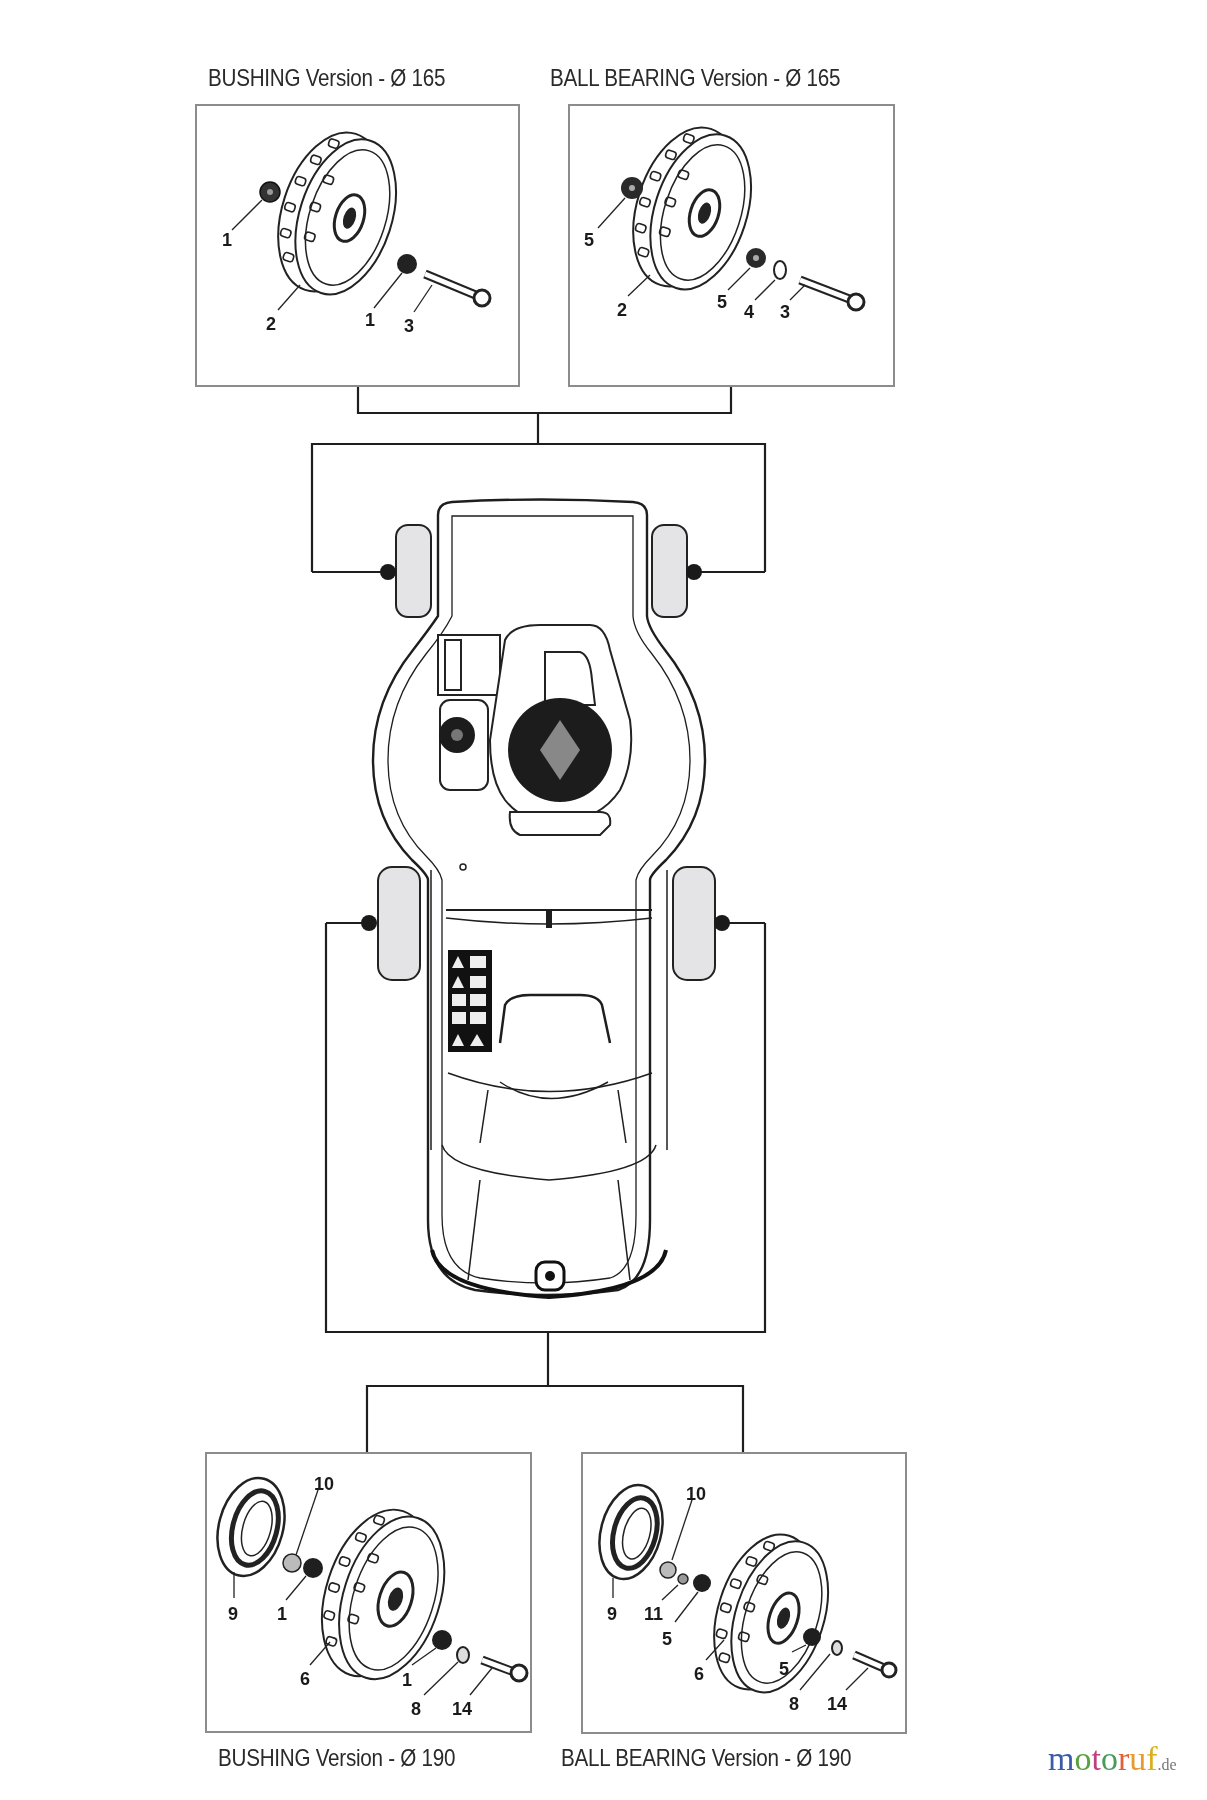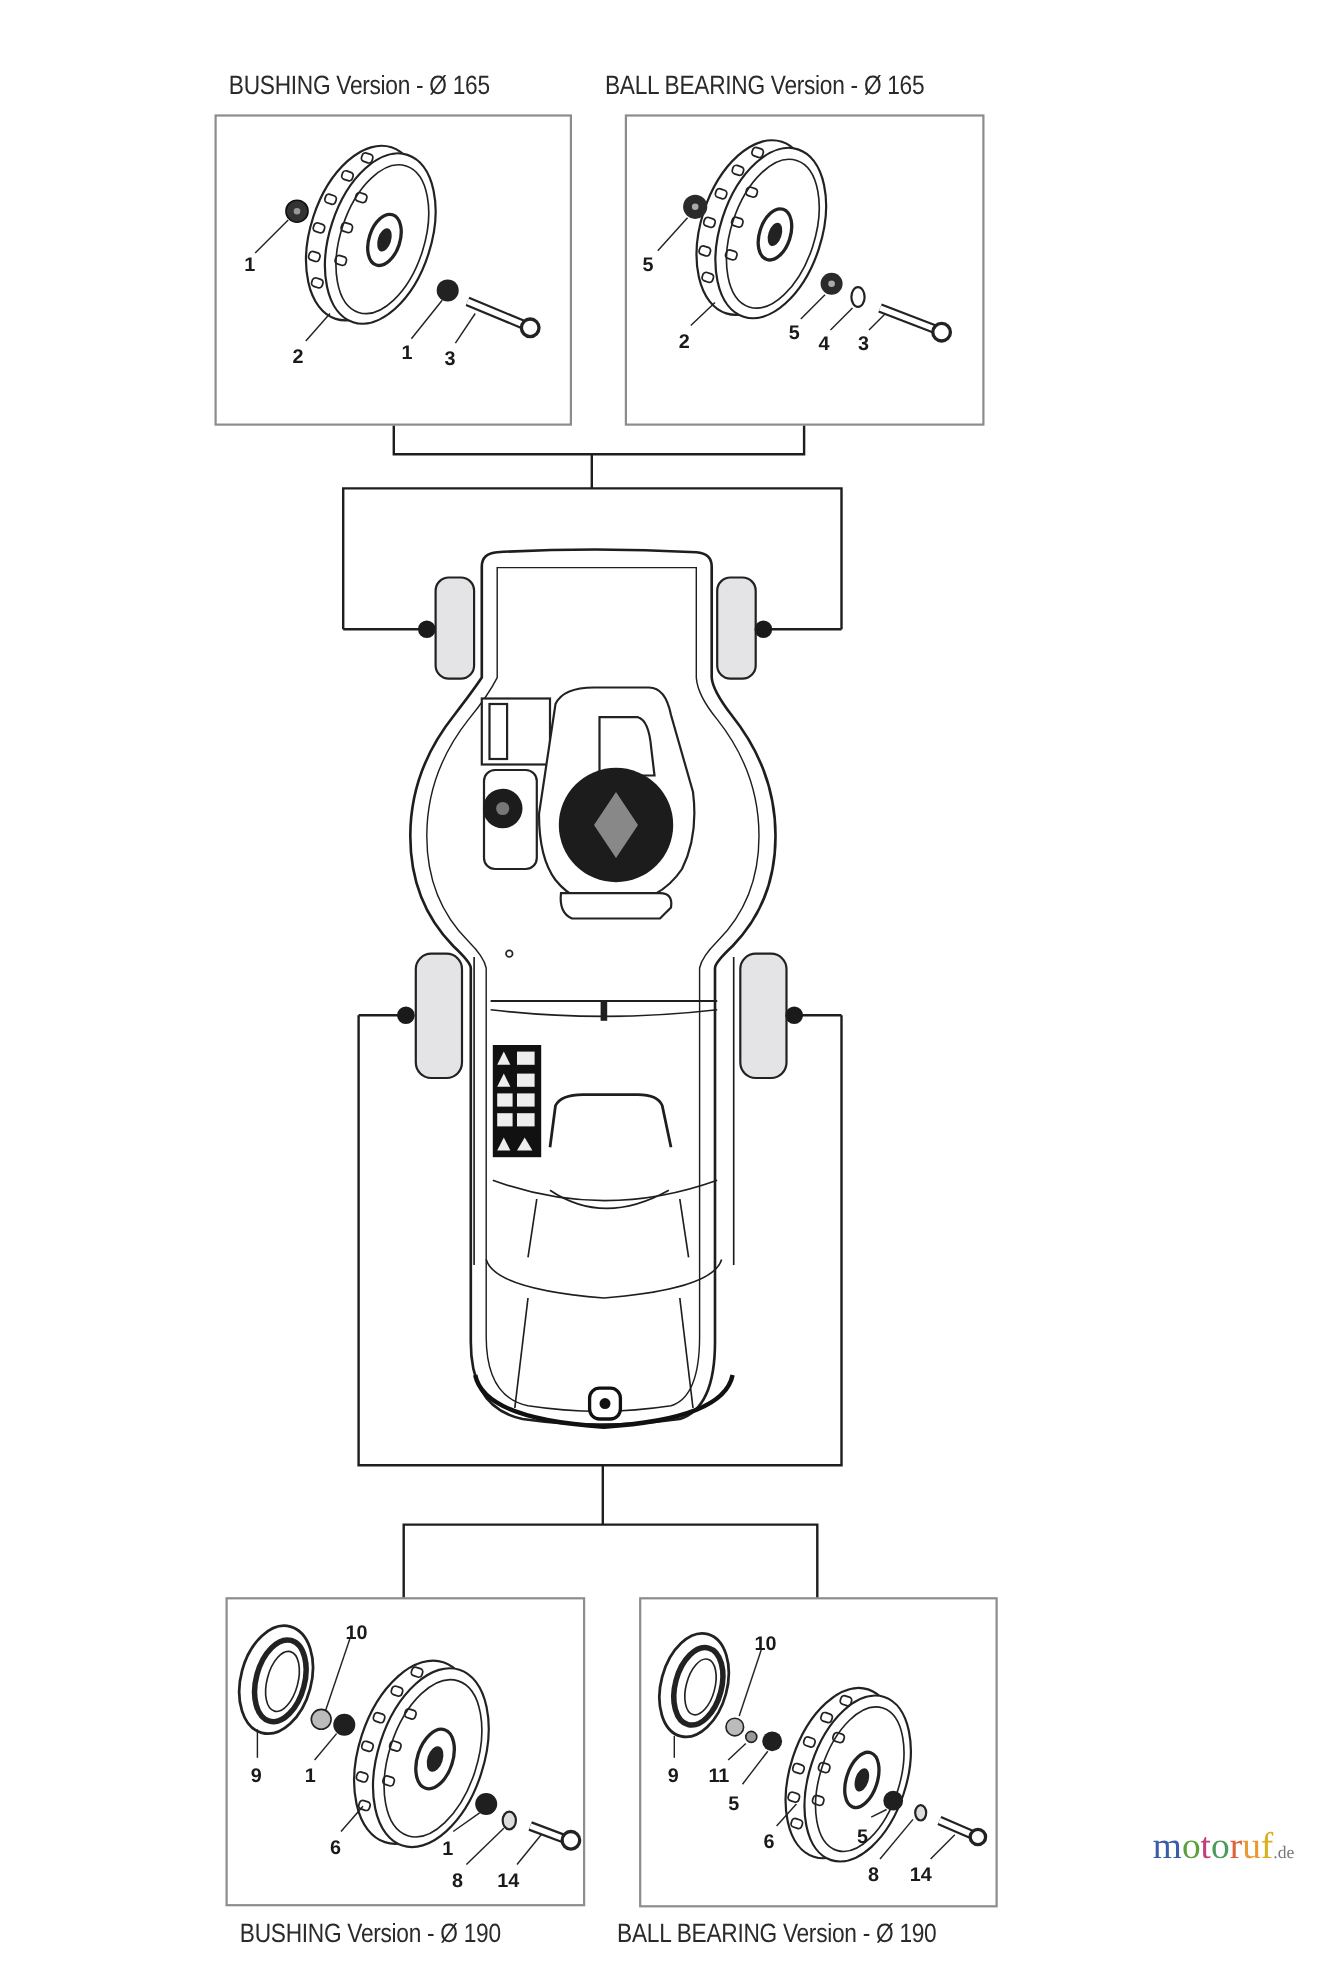--- a/index.html
+++ b/index.html
@@ -1,21 +1,21 @@
 <!DOCTYPE html>
 <html><head>
 <meta charset="utf-8">
 <style>
   html,body{margin:0;padding:0;background:#ffffff;}
   body{width:1207px;height:1800px;position:relative;overflow:hidden;font-family:"Liberation Sans",sans-serif;}
   .title{position:absolute;font-family:"Liberation Sans",sans-serif;color:#2a2a2a;font-size:24px;white-space:nowrap;transform-origin:left top;transform:scaleX(0.86);letter-spacing:-0.3px;}
   .box{position:absolute;border:2px solid #8c8c8c;background:#fff;box-sizing:border-box;}
   svg.diagram{position:absolute;left:0;top:0;}
   .lbl{font-family:"Liberation Sans",sans-serif;font-weight:bold;font-size:18px;fill:#1a1a1a;}
-  .watermark{position:absolute;left:1048px;top:1660px;font-family:"Liberation Serif",serif;font-size:34px;white-space:nowrap;}
+  .watermark{position:absolute;left:1048px;top:1740px;font-family:"Liberation Serif",serif;font-size:34px;white-space:nowrap;}
   .watermark span{display:inline-block;}
   .watermark .tld{font-size:16px;color:#777;}
 </style>
 </head>
 <body>
 
 <div class="title" style="left:208px;top:64px;">BUSHING Version - Ø 165</div>
 <div class="title" style="left:550px;top:64px;">BALL BEARING Version - Ø 165</div>
 
 <div class="box" style="left:195px;top:104px;width:325px;height:283px;"></div>

